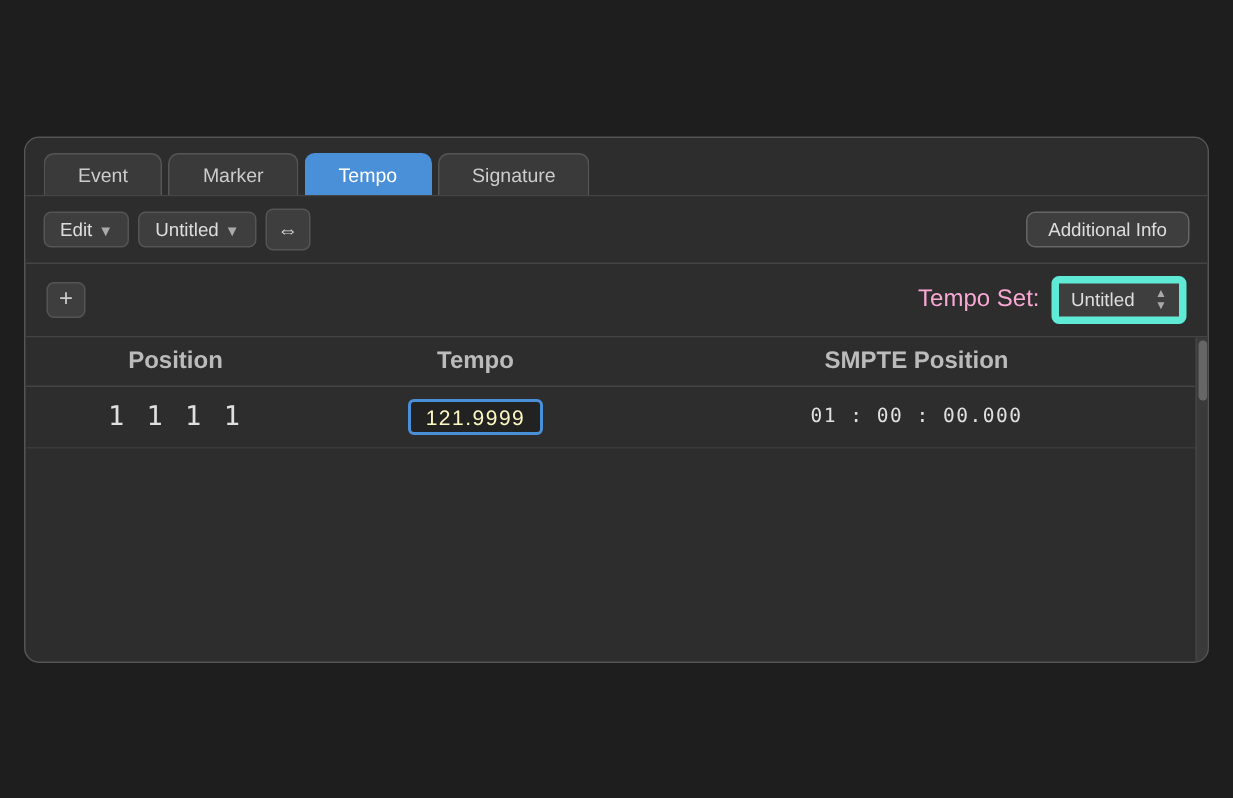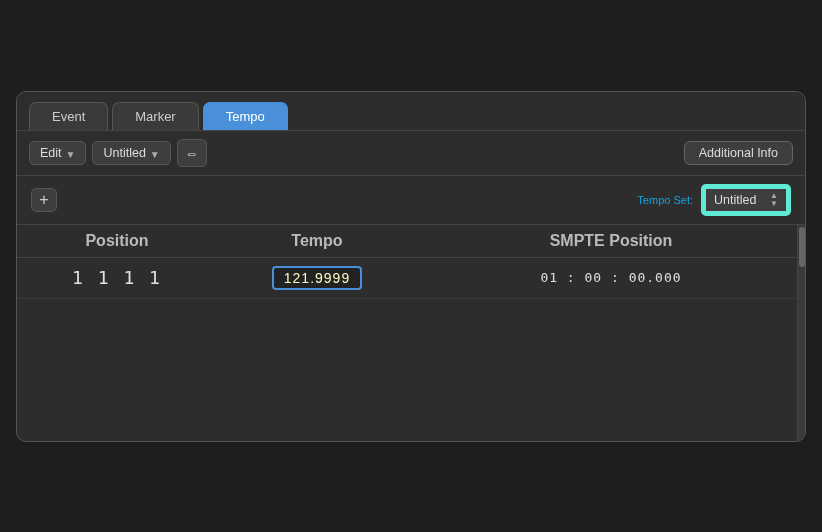--- a/index.html
+++ b/index.html
@@ -147,22 +147,22 @@
       justify-content: center;
       cursor: pointer;
       line-height: 1;
     }
 
     .tempo-set-spacer {
       flex: 1;
     }
 
     .tempo-set-label {
-      font-size: 11px;
-      color: #0ea5e9;
+      font-size: 16px;
+      color: #f9a8d4;
       text-align: center;
     }
 
     .tempo-set-dropdown {
       display: flex;
       align-items: center;
       gap: 4px;
       padding: 3px 8px;
       background: #3e3e3e;
       border: 5px solid #5eead4;
@@ -279,20 +279,21 @@
   </style>
 </head>
 <body>
 
 <div class="panel">
 
   <div class="tab-bar">
     <div class="tab">Event</div>
     <div class="tab">Marker</div>
     <div class="tab active">Tempo</div>
+    <div class="tab">Signature</div>
   </div>
 
   <div class="toolbar">
     <div class="toolbar-btn">
       <span>Edit</span>
       <span class="chevron">▼</span>
     </div>
     <div class="toolbar-btn">
       <span>Untitled</span>
       <span class="chevron">▼</span>

